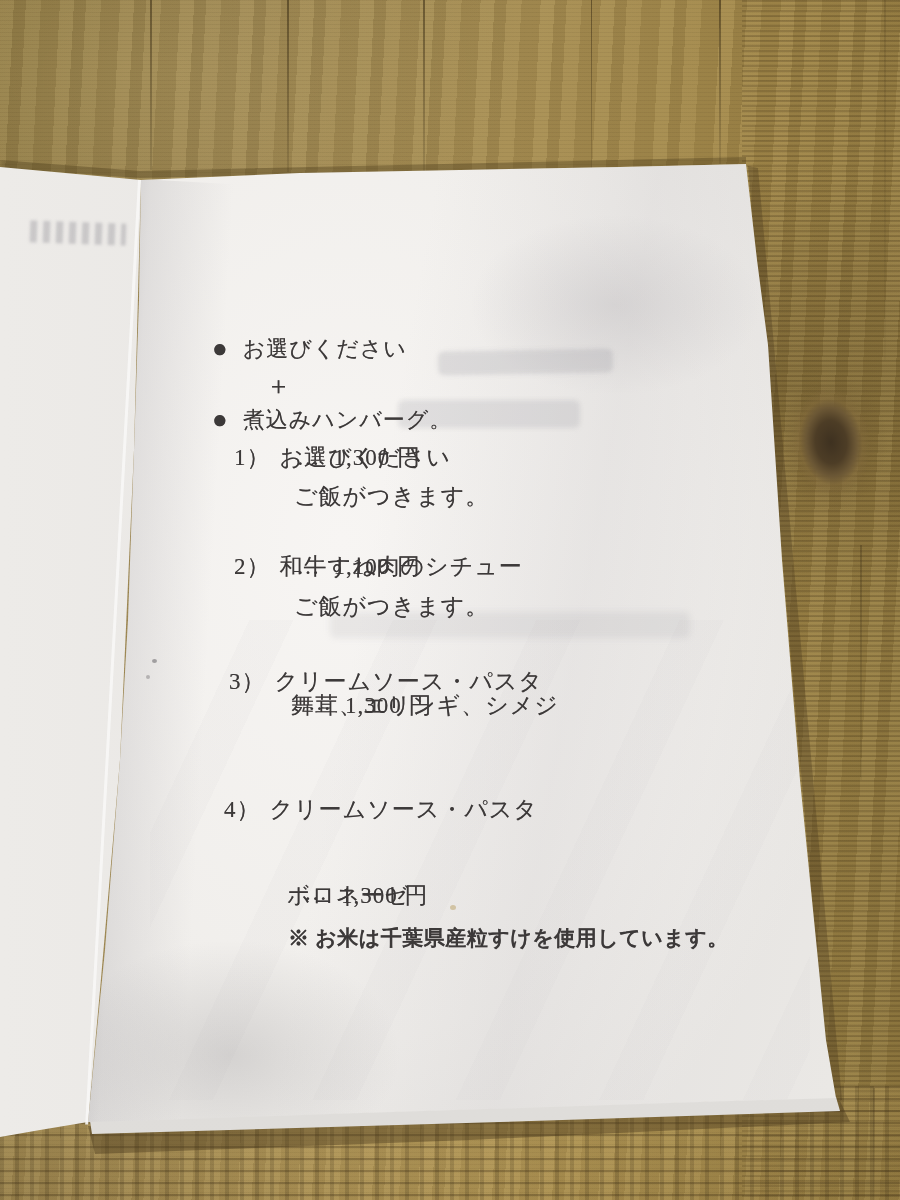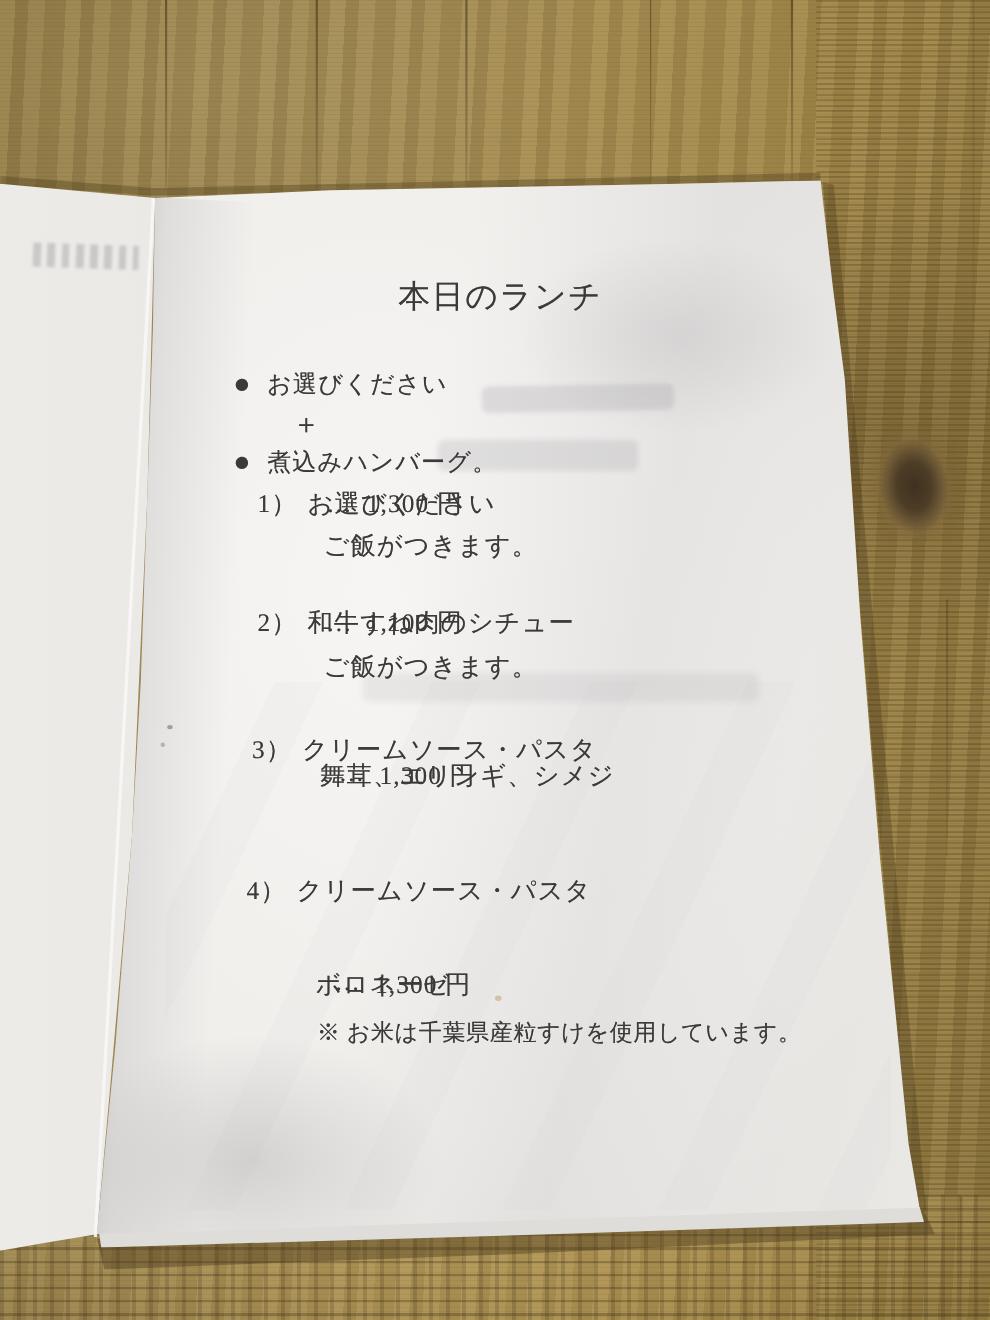--- a/index.html
+++ b/index.html
@@ -93,21 +93,21 @@
           vertical-align:-3px;margin-right:15px;letter-spacing:0;}
   .row1{left:212px;top:334px;} .plus{left:266px;top:369px;font-size:25px;}
   .row2{left:212px;top:405px;}
   .item{font-size:23px;}
   .it1{left:234px;top:442px;} .nt1{left:294px;top:481px;}
   .it2{left:234px;top:551px;} .nt2{left:294px;top:591px;}
   .it3{left:229px;top:666px;} .sb3{left:291px;top:690px;}
   .it4{left:224px;top:794px;} .sb4{left:287px;top:880px;}
   .no{position:static;display:inline-block;margin-right:9px;}
   .dots{position:static;display:inline-block;margin:0 13px 0 17px;}
-  .foot{left:288px;top:924px;font-size:21px;letter-spacing:0.5px;}
+  .foot{left:288px;top:924px;font-size:21px;letter-spacing:0.5px;font-weight:bold;}
 </style>
 </head>
 <body>
 
 <div class="stage">
 
   <div class="wood">
     <div class="wood-right"></div>
     <div class="wood-bottom"></div>
     <div class="knot-halo"></div>
@@ -139,21 +139,20 @@
     <div class="sheen-right"></div>
     <div class="sheen-low"></div>
     <div class="shade-bl"></div>
     <div class="ghost1"></div>
     <div class="ghost2"></div>
     <div class="ghost3"></div>
     <div class="speck sp1"></div>
     <div class="speck sp2"></div>
     <div class="speck sp3"></div>
 
-    <div class="txt title">本日のランチ</div>
 
     <div class="txt bullet-row row1">
       <span class="bullet">●</span><span>お選びください</span>
     </div>
 
     <div class="txt plus">＋</div>
 
     <div class="txt bullet-row row2">
       <span class="bullet">●</span><span>煮込みハンバーグ。</span>
     </div>

